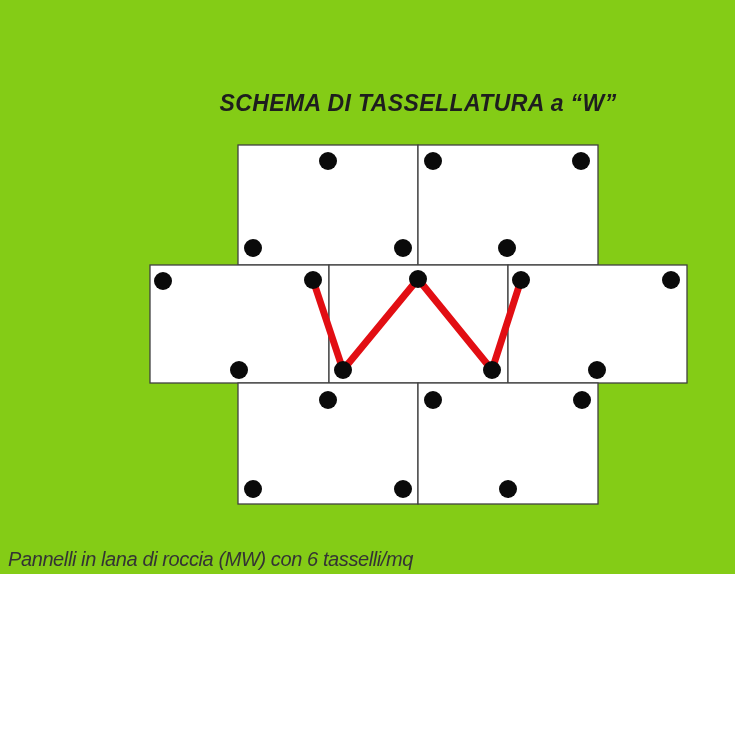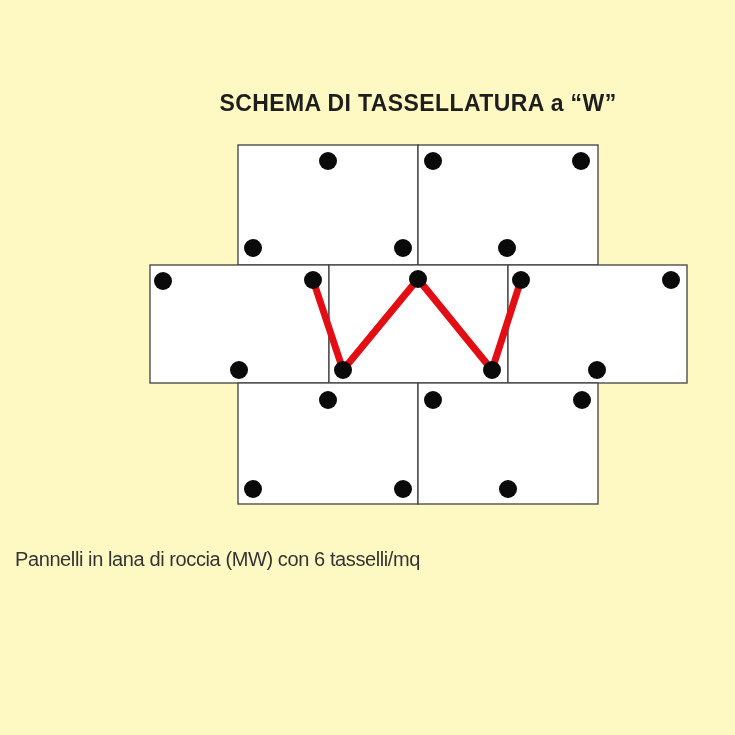--- a/index.html
+++ b/index.html
@@ -4,23 +4,24 @@
 <style>
   html, body {
     margin: 0;
     padding: 0;
     background: #ffffff;
     font-family: "Liberation Sans", "DejaVu Sans", sans-serif;
   }
   #canvas {
     position: relative;
     width: 735px;
-    height: 735px;
-    background: #fef9c3;
+    height: 574px;
+    background: #84cc16;
     overflow: hidden;
+    font-style: italic;
   }
   .diagram-title {
     position: absolute;
     top: 90px;
     left: 418px;
     transform: translateX(-50%);
     white-space: nowrap;
     font-size: 23px;
     font-weight: 700;
     letter-spacing: 0.4px;
@@ -35,21 +36,20 @@
     position: absolute;
     left: 8px;
     top: 548px;
     font-size: 20px;
     line-height: 23px;
     letter-spacing: -0.4px;
     color: #343434;
   }
   .caption div {
     white-space: nowrap;
-    margin-left: 7px;
   }
 </style>
 </head>
 <body>
 
 <div id="canvas">
 
   <div class="diagram-title">SCHEMA DI TASSELLATURA a “W”</div>
 
   <svg class="diagram-svg" width="735" height="735" viewBox="0 0 735 735" xmlns="http://www.w3.org/2000/svg">

